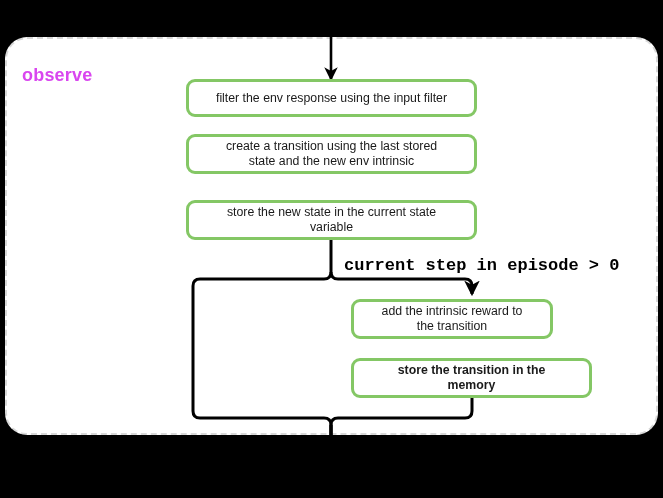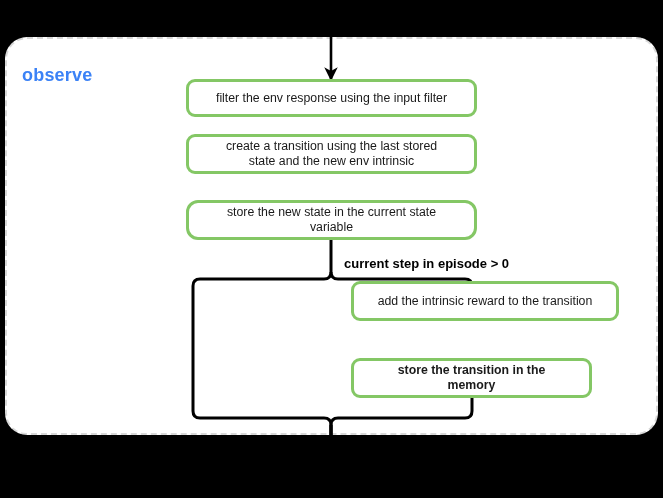--- a/index.html
+++ b/index.html
@@ -26,21 +26,21 @@
     border: 2px dashed #d8d8d8;
     border-radius: 22px;
     box-sizing: border-box;
   }
   #scope-title {
     position: absolute;
     left: 22px;
     top: 65px;
     font-size: 18px;
     font-weight: bold;
-    color: #3b82f6;
+    color: #d946ef;
     letter-spacing: 0.2px;
   }
   .node {
     position: absolute;
     box-sizing: border-box;
     background: #ffffff;
     border: 3px solid #84c765;
     border-radius: 9px;
     color: #1a1a1a;
     font-size: 12.3px;
@@ -56,24 +56,25 @@
     left: 0;
     top: 0;
     width: 663px;
     height: 498px;
     pointer-events: none;
   }
   #cond-label {
     position: absolute;
     left: 344px;
     top: 256px;
-    font-size: 13px;
+    font-size: 17px;
     font-weight: bold;
     color: #000000;
     white-space: nowrap;
+    font-family: Liberation Mono, monospace;
   }
 </style>
 </head>
 <body>
 
 <div id="canvas">
 
   <div id="scope"></div>
 
   <div id="scope-title">observe</div>
@@ -95,21 +96,21 @@
 
     <path d="M 472 398 L 472 411 Q 472 418 465 418 L 338 418 Q 331 418 331 425 L 331 435" stroke="#000000" stroke-width="3" fill="none"></path>
 
     <path d="M 331 425 L 331 452" stroke="#000000" stroke-width="3" fill="none"></path>
   </svg>
 
   <div class="node" style="left:186px; top:79px; width:291px; height:38px;">filter the env response using the input filter</div>
 
   <div class="node" style="left:186px; top:134px; width:291px; height:40px;">create a transition using the last stored state and the new env intrinsic</div>
 
-  <div class="node" style="left:186px; top:200px; width:291px; height:40px;border-radius:12px;">store the new state in the current state variable</div>
+  <div class="node" style="left:186px; top:200px; width:291px; height:40px;">store the new state in the current state variable</div>
 
   <div id="cond-label">current step in episode &gt; 0</div>
 
-  <div class="node" style="left:351px; top:281px; width:268px; height:40px;">add the intrinsic reward to the transition</div>
+  <div class="node" style="left:351px; top:299px; width:202px; height:40px;">add the intrinsic reward to the transition</div>
 
   <div class="node" style="left:351px; top:358px; width:241px; height:40px;font-weight:bold;">store the transition in the memory</div>
 
 </div>
 
 </body></html>

